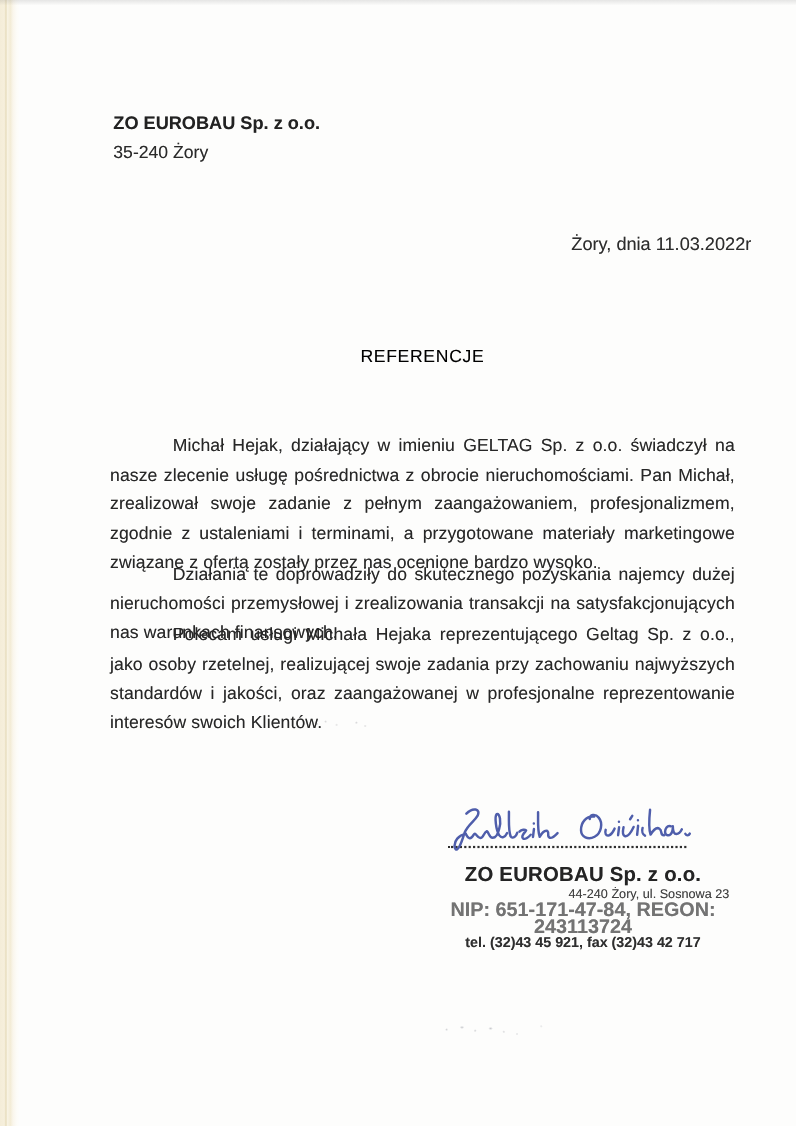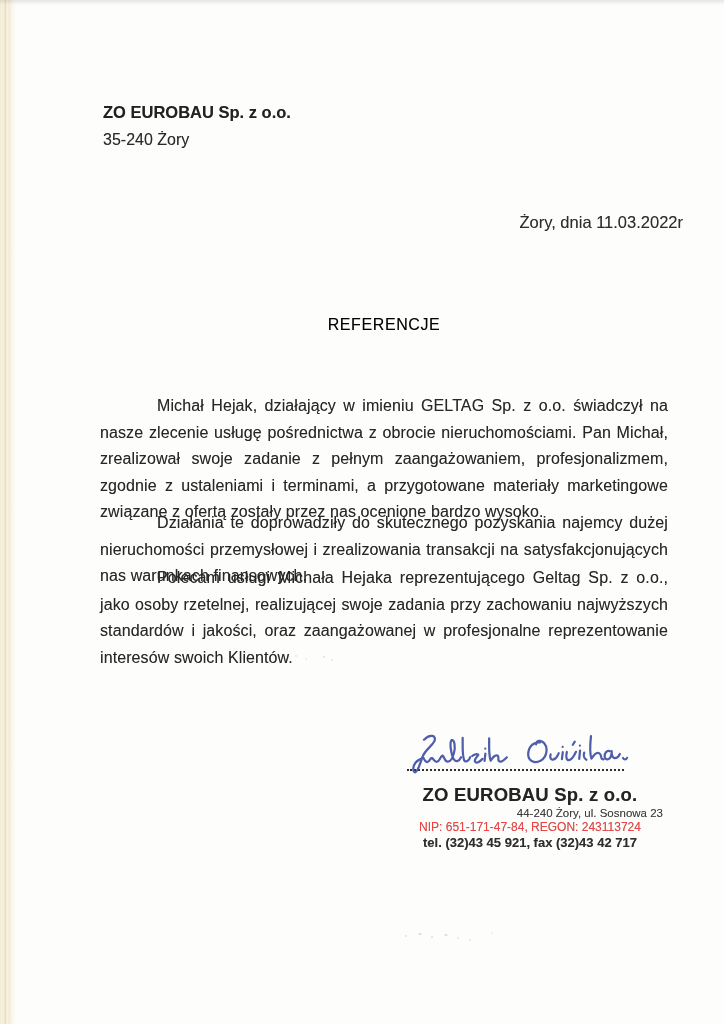--- a/index.html
+++ b/index.html
@@ -74,21 +74,21 @@
   .sig-wrap svg{display:block;}
   .dotted-line{
     position:absolute;left:407px;top:753px;width:217px;height:16px;
     border-bottom:2px dotted #2e2e2e;
   }
 
   
   .stamp{position:absolute;left:397px;top:785px;width:266px;text-align:center;color:#2b2b2b;}
   .stamp .s1{font-size:18.5px;font-weight:bold;letter-spacing:0.2px;color:#242424;line-height:20px;}
   .stamp .s2{font-size:11.5px;color:#3e3e3e;line-height:14px;margin-top:1px;text-align:right;}
-  .stamp .s3{font-size:12px;color:#ef4444;line-height:14.5px;}
+  .stamp .s3{font-size:18px;color:#737373;line-height:14.5px;font-weight:bold;}
   .stamp .s4{font-size:13px;font-weight:600;color:#2e2e2e;line-height:15px;}
 </style>
 </head>
 <body>
 
 <div class="page">
   <div class="edge-strip"></div>
   <div class="top-shade"></div>
 
   <div class="sender txt">

